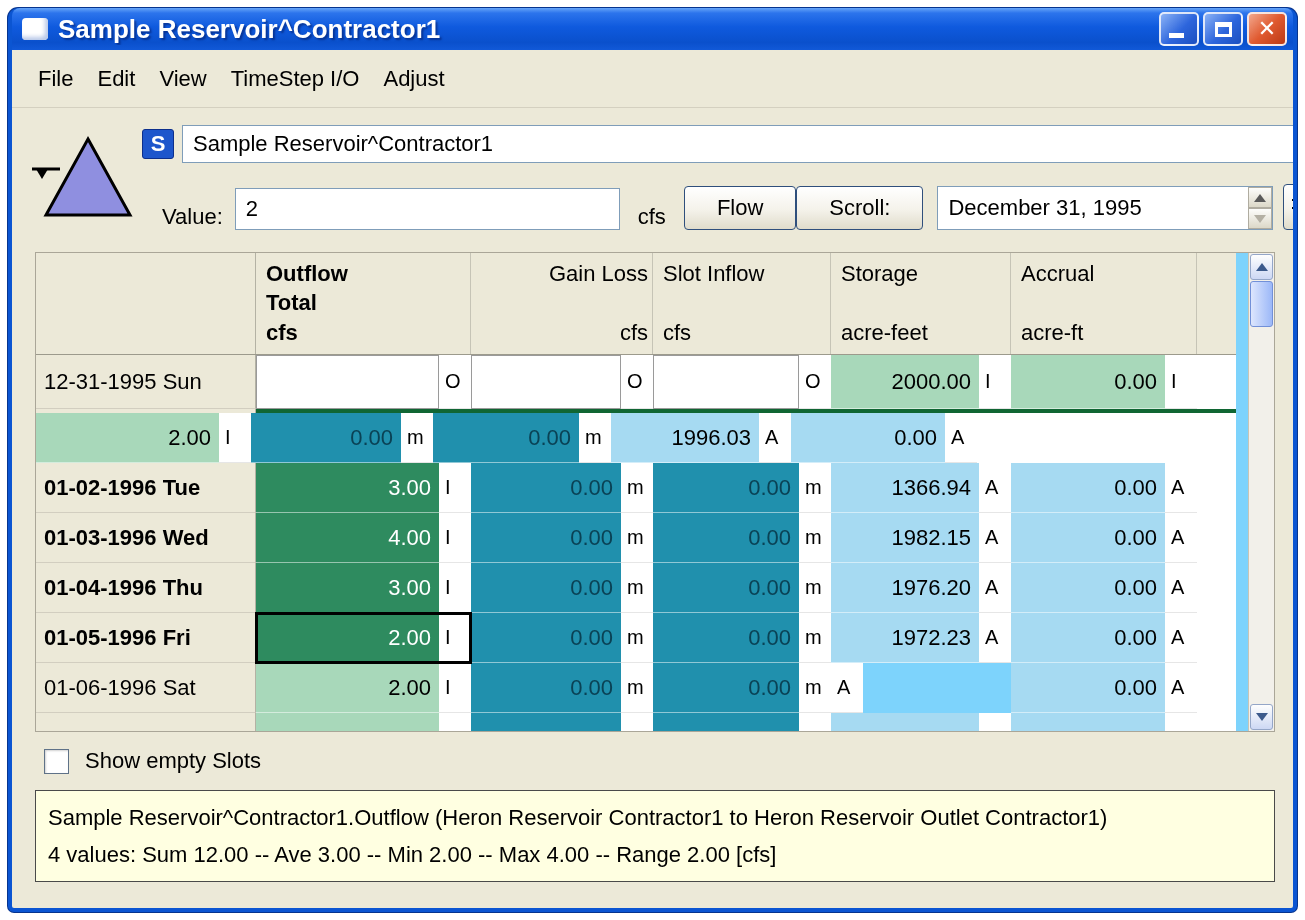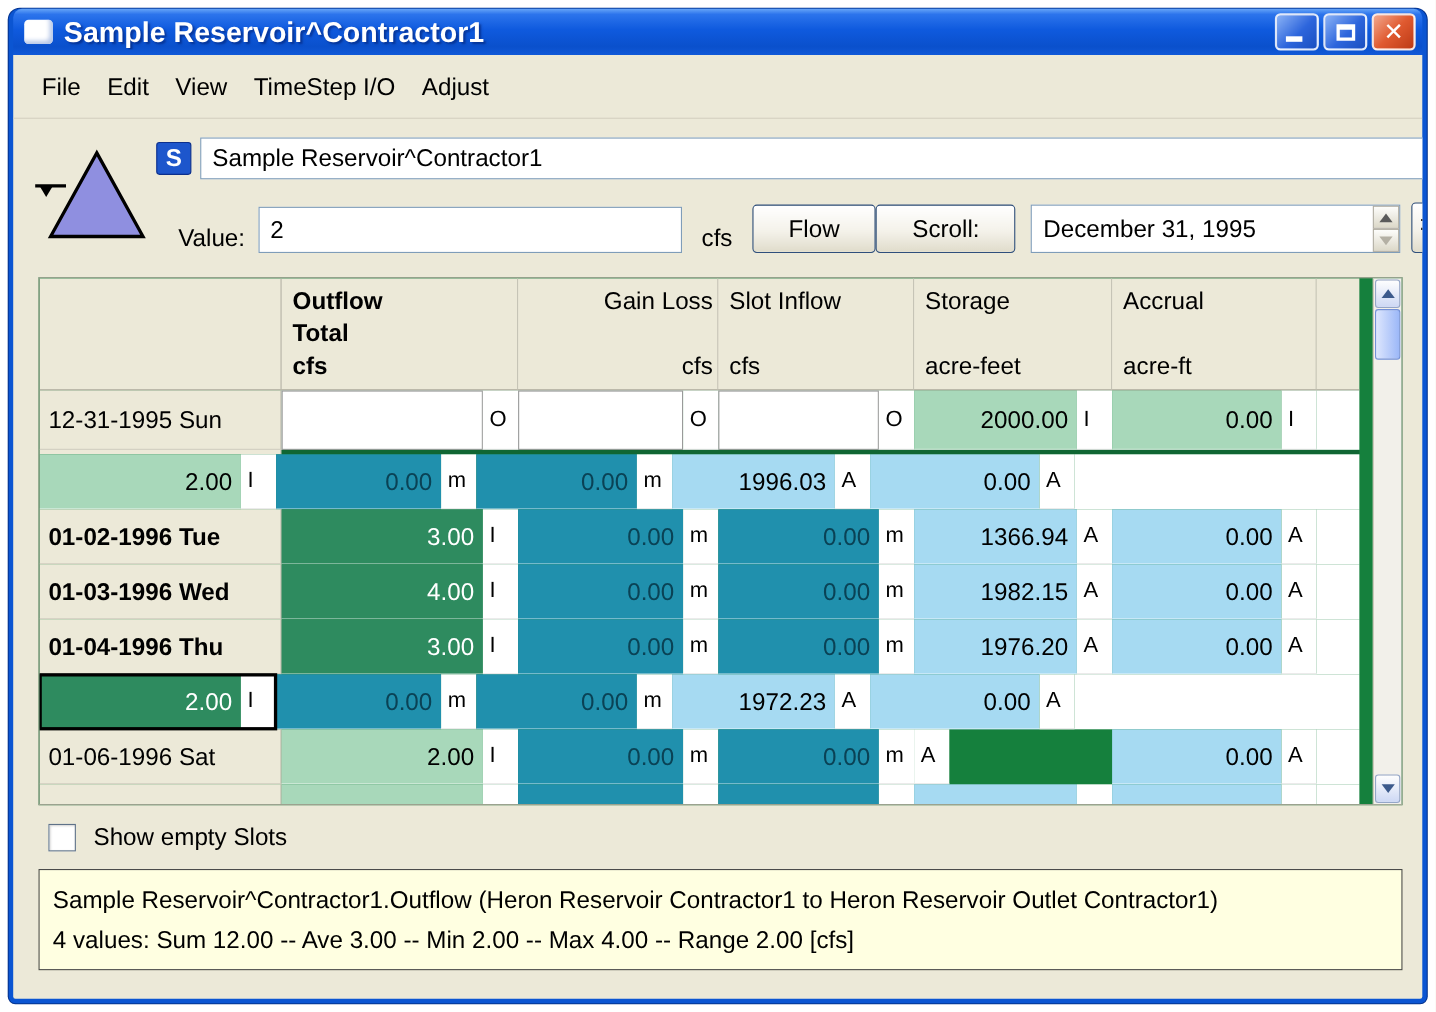--- a/index.html
+++ b/index.html
@@ -60,21 +60,21 @@
     display:flex; align-items:center; justify-content:center; }
   .tri-up { width:0; height:0; border-left:6px solid transparent; border-right:6px solid transparent;
     border-bottom:8px solid #5a5a5a; }
   .tri-down { width:0; height:0; border-left:6px solid transparent; border-right:6px solid transparent;
     border-top:8px solid #b4b0a4; }
   .btn-plot { width:46px; height:46px; margin-left:10px; padding:0;
     display:flex; align-items:center; justify-content:center; }
 
   
   .table-wrap { display:flex; margin:4px 18px 0 23px; height:480px;
-    border:1px solid #aaa698; background:#15803d;gap:12px; }
+    border:1px solid #aaa698; background:#7dd3fc;gap:12px; }
   .grid { flex:1; display:flex; flex-direction:column; overflow:hidden; }
 
   .header-row { display:flex; height:102px; background:#ECE9D8;
     border-bottom:1px solid #9c9a8c; flex-shrink:0; }
   .h-label { width:220px; border-right:1px solid #b4b2a4; flex-shrink:0; }
   .h-cell { display:flex; flex-direction:column; justify-content:space-between;
     padding:6px 4px 8px 10px; border-right:1px solid #c6c4b6; font-size:22px; flex-shrink:0; }
   .h-cell.bold { font-weight:bold; }
   .h-title div { line-height:29px; white-space:nowrap; }
   .h-filler { flex:1; }
@@ -356,20 +356,21 @@
                 <div class="val lightblue">1976.20</div>
                 <div class="flagbox">A</div>
               </div>
               <div class="cell c4">
                 <div class="val lightblue">0.00</div>
                 <div class="flagbox">A</div>
               </div>
               <div class="row-filler"></div>
             </div>
             <div class="trow">
+              <div class="rlabel bold">01-05-1996 Fri</div>
               <div class="cell c0 active">
                 <div class="val selgreen">2.00</div>
                 <div class="flagbox">I</div>
               </div>
               <div class="cell c1">
                 <div class="val teal">0.00</div>
                 <div class="flagbox">m</div>
               </div>
               <div class="cell c2">
                 <div class="val teal">0.00</div>

